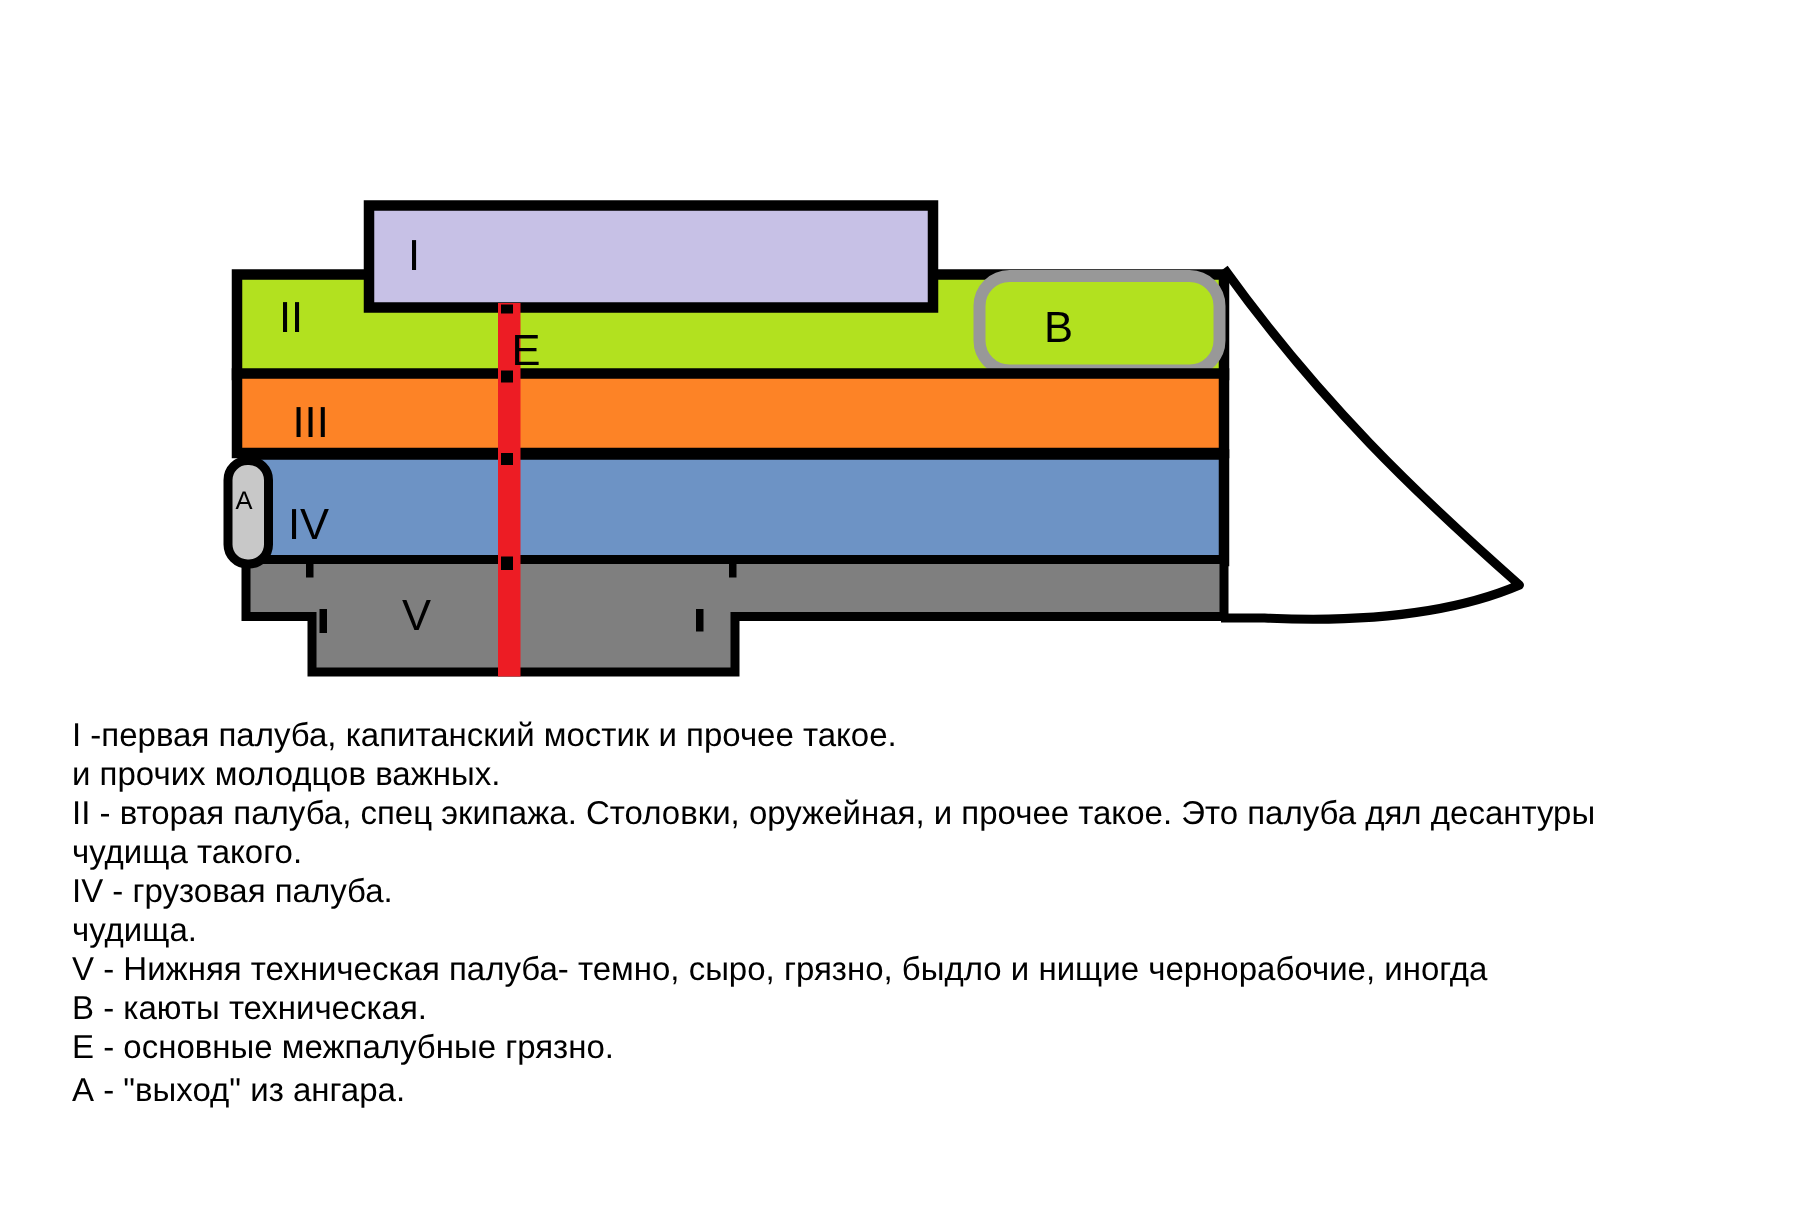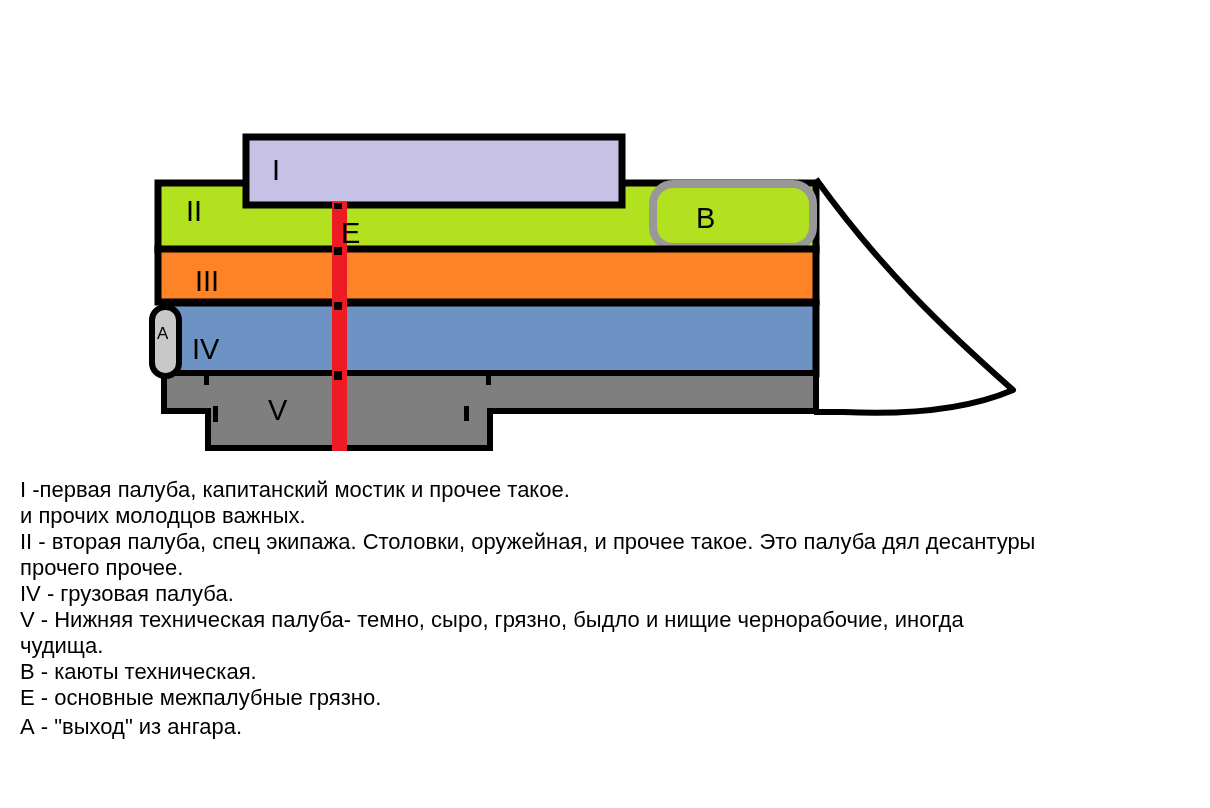--- a/index.html
+++ b/index.html
@@ -29,21 +29,21 @@
   .legend {
     position: absolute;
     left: 20px;
     top: 477px;
     width: 1175px;
     font-size: 22px;
     line-height: 26px;
     color: #000000;
     font-family: "Liberation Sans", sans-serif;
   }
-  .legend-line { white-space: pre-wrap; }
+  .legend-line { white-space: pre-wrap; margin-left: 28px; }
   .legend-line.last { margin-top: 3px; }
 </style>
 </head>
 <body>
 
 <div class="screen">
 
   <svg class="diagram-svg" viewBox="0 0 1210 470">
 
     <path d="M 816 179 C 880 268 945 330 1013 390 Q 950 417 843 412 L 814 412" fill="none" stroke="#000000" stroke-width="6" stroke-linejoin="round"></path>
@@ -80,22 +80,22 @@
     <text class="deck-label" x="195" y="291">III</text>
     <text class="deck-label" x="192" y="359">IV</text>
     <text class="deck-label-small" x="157" y="339">A</text>
     <text class="deck-label" x="268" y="420">V</text>
   </svg>
 
   <div class="legend">
     <div class="legend-line">I -первая палуба, капитанский мостик и прочее такое.</div>
     <div class="legend-line">и прочих молодцов важных.</div>
     <div class="legend-line">II - вторая палуба, спец экипажа. Столовки, оружейная, и прочее такое. Это палуба дял десантуры</div>
-    <div class="legend-line">прочего прочее.</div>
+    <div class="legend-line">чудища такого.</div>
     <div class="legend-line">IV - грузовая палуба.</div>
+    <div class="legend-line">чудища.</div>
     <div class="legend-line">V - Нижняя техническая палуба- темно, сыро, грязно, быдло и нищие чернорабочие, иногда</div>
-    <div class="legend-line">чудища.</div>
     <div class="legend-line">В - каюты техническая.</div>
     <div class="legend-line">Е - основные межпалубные грязно.</div>
     <div class="legend-line last">А - "выход" из ангара.</div>
   </div>
 
 </div>
 
 </body></html>

